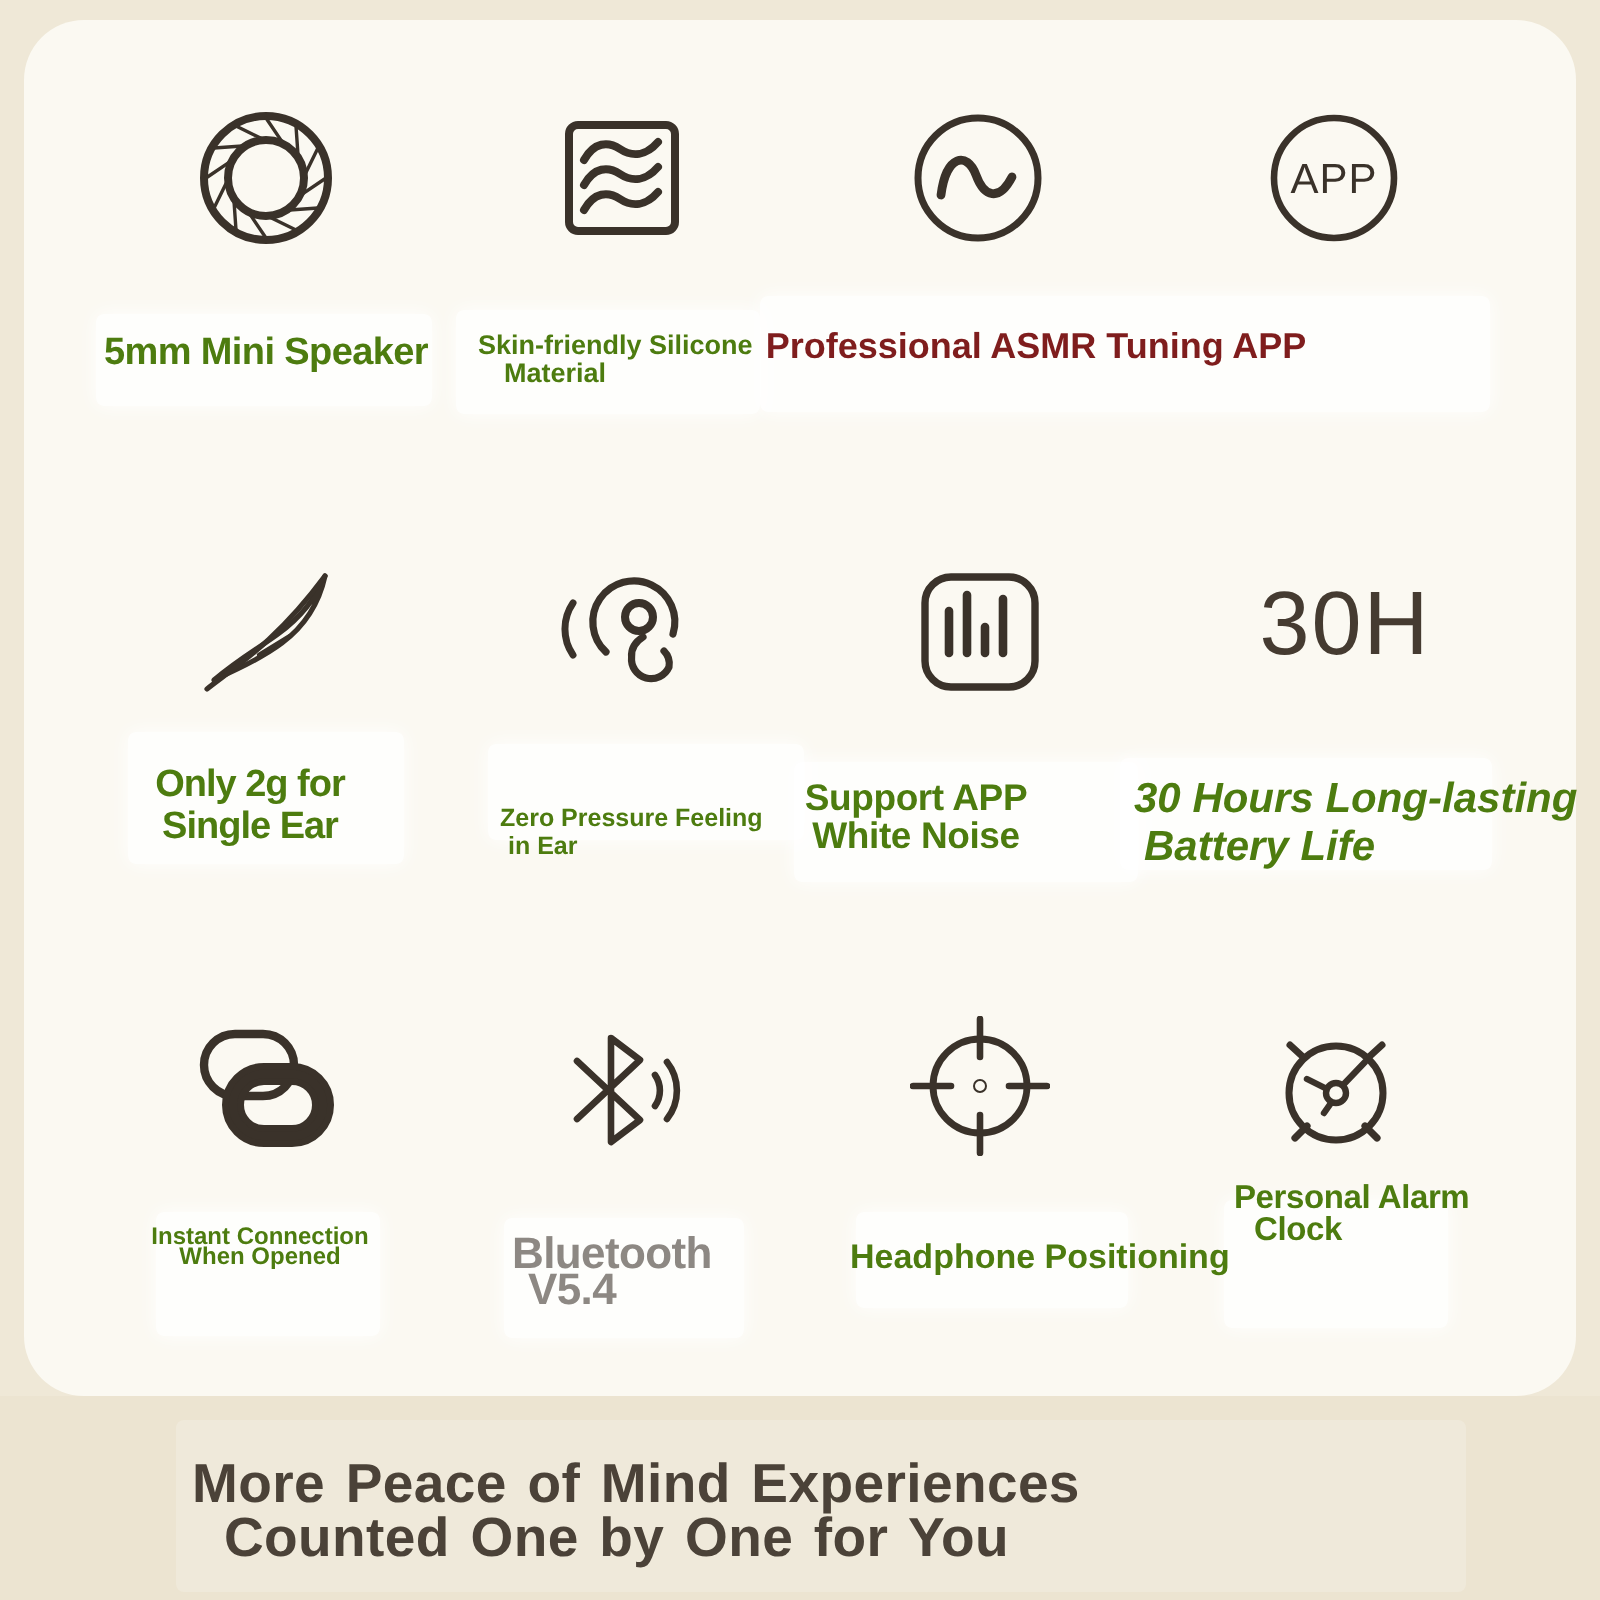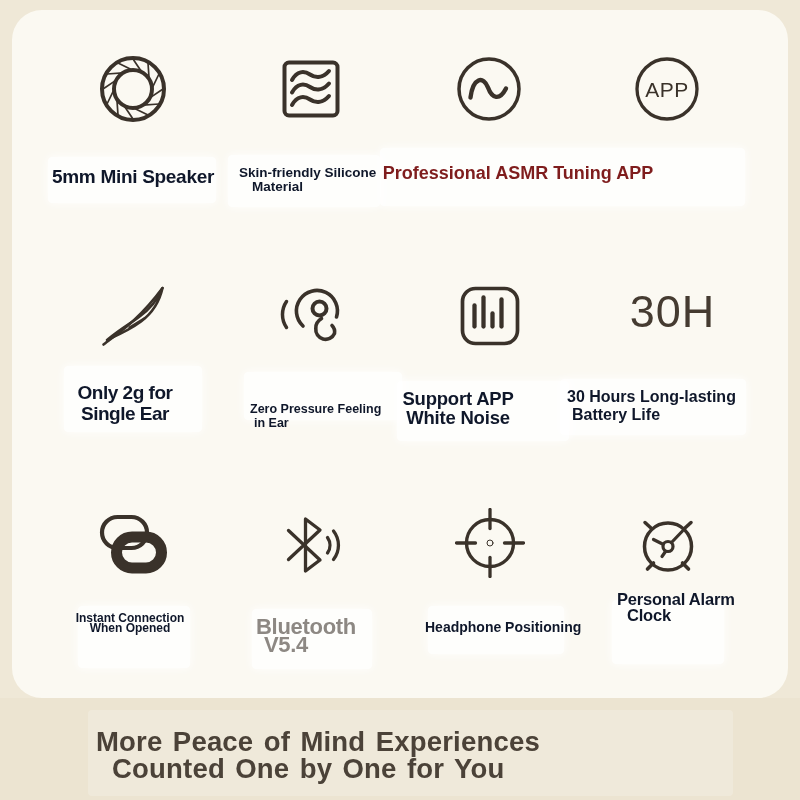--- a/index.html
+++ b/index.html
@@ -7,21 +7,21 @@
     width:800px;height:800px;position:relative;overflow:hidden;
     background:#efe8d7;
     font-family:"Liberation Sans", sans-serif;
   }
   .footer-strip{position:absolute;left:0;top:698px;width:800px;height:102px;background:#ece4d1;}
   .panel{position:absolute;left:12px;top:10px;width:776px;height:688px;background:#fbf9f2;border-radius:30px;}
   .hl{position:absolute;background:rgba(255,255,255,0.78);border-radius:4px;box-shadow:0 0 10px rgba(255,255,255,0.95);}
   .hl-faint{position:absolute;background:rgba(255,255,255,0.20);border-radius:4px;}
   .icon{position:absolute;}
   .ico path,.ico circle,.ico rect,.ico line{fill:none;stroke:#3a322a;stroke-linecap:round;stroke-linejoin:round;}
-  .lbl{position:absolute;font-weight:bold;color:#0f172a;}
+  .lbl{position:absolute;font-weight:bold;color:#4d7c0f;}
   .lbl .l{display:block;white-space:nowrap;}
   .ctr{text-align:center;}
   .big-30h{
     position:absolute;left:610px;top:286px;width:125px;text-align:center;
     font-size:45px;font-weight:400;color:#453b31;letter-spacing:1px;color:#453b31;
   }
   .footer-text{
     position:absolute;left:96px;top:728px;color:#4b4238;font-weight:bold;
     font-size:27.5px;line-height:27px;letter-spacing:0.2px;word-spacing:2.5px;
   }
@@ -130,21 +130,21 @@
   <div class="lbl" style="left:250px;top:402px;width:150px;font-size:12.5px;line-height:1.15;">
     <span class="l">Zero Pressure Feeling</span>
     <span class="l" style="padding-left:4px;">in Ear</span>
   </div>
 
   <div class="lbl ctr" style="left:390px;top:389px;width:136px;font-size:18.5px;letter-spacing:-0.2px;line-height:1.05;">
     <span class="l">Support APP</span>
     <span class="l">White Noise</span>
   </div>
 
-  <div class="lbl" style="left:567px;top:388px;width:180px;font-size:16px;line-height:1.15;">
+  <div class="lbl" style="left:567px;top:388px;width:180px;font-size:21px;line-height:1.15;font-style:italic;">
     <span class="l">30 Hours Long-lasting</span>
     <span class="l" style="padding-left:5px;">Battery Life</span>
   </div>
 
   <svg class="icon ico" style="left:96px;top:508px;" width="72" height="70" viewBox="0 0 72 70">
     <rect x="6" y="9" width="45" height="31" rx="15.5" stroke-width="4.2"></rect>
     <rect x="20.5" y="29" width="45" height="31" rx="15.5" stroke-width="11" stroke="#fbf9f2"></rect>
     <rect x="20.5" y="29" width="45" height="31" rx="15.5" stroke-width="4.2"></rect>
   </svg>
 
@@ -178,21 +178,21 @@
   <div class="lbl ctr" style="left:70px;top:613px;width:120px;font-size:12px;line-height:0.85;">
     <span class="l">Instant Connection</span>
     <span class="l">When Opened</span>
   </div>
 
   <div class="lbl" style="left:256px;top:618px;width:130px;font-size:22px;letter-spacing:-0.3px;line-height:0.82;color:#8d8883;">
     <span class="l">Bluetooth</span>
     <span class="l" style="padding-left:8px;">V5.4</span>
   </div>
 
-  <div class="lbl ctr" style="left:425px;top:620px;width:130px;font-size:14px;line-height:1.0;">
+  <div class="lbl ctr" style="left:425px;top:620px;width:130px;font-size:17px;line-height:1.0;">
     <span class="l">Headphone Positioning</span>
     <span class="l"></span>
   </div>
 
   <div class="lbl" style="left:617px;top:592px;width:120px;font-size:16.5px;letter-spacing:-0.2px;line-height:0.95;">
     <span class="l">Personal Alarm</span>
     <span class="l" style="padding-left:10px;">Clock</span>
   </div>
 
   <div class="footer-text">

